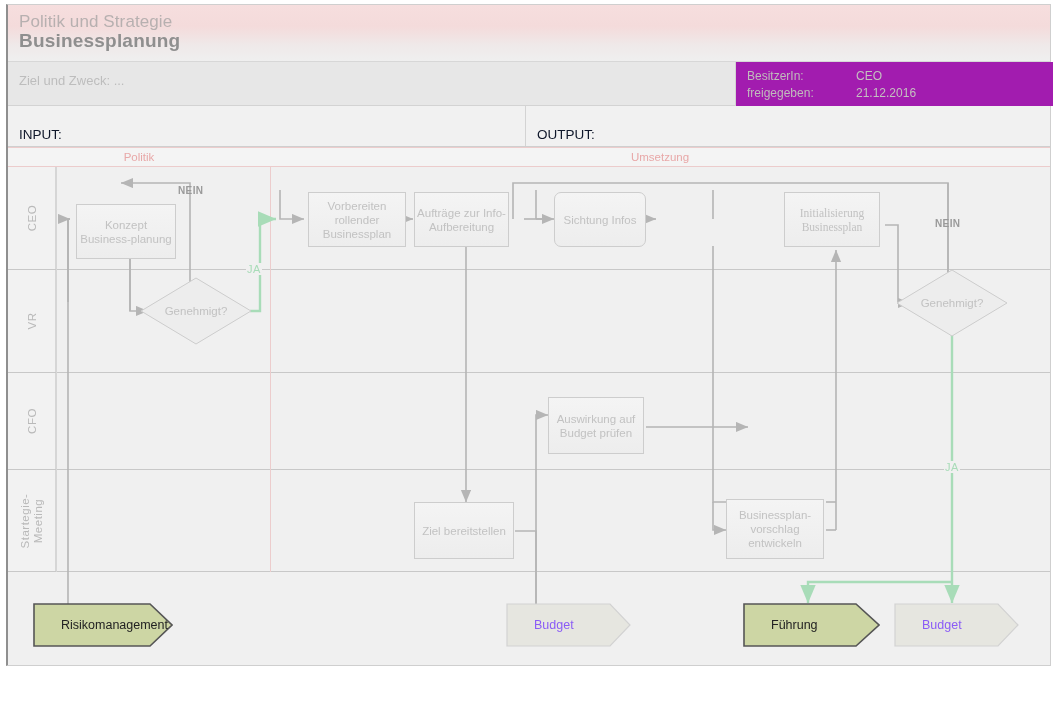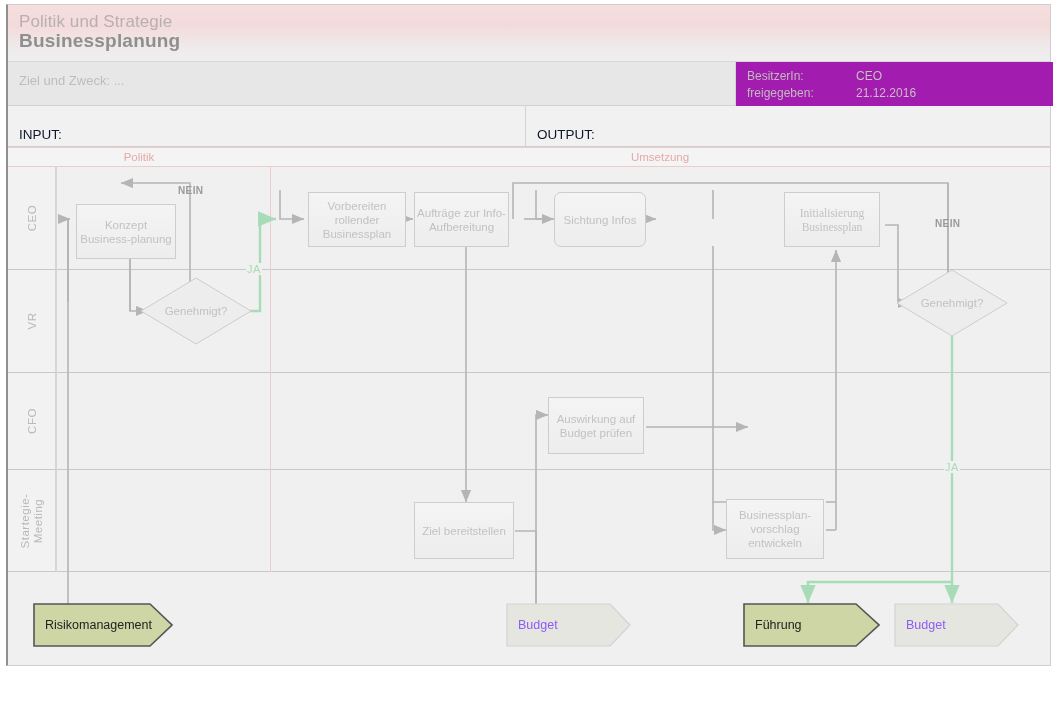--- a/index.html
+++ b/index.html
@@ -65,21 +65,21 @@
 
   .lbl{position:absolute;font-size:10px;font-weight:bold;color:#9a9a9a;letter-spacing:.4px;}
   .lblja{position:absolute;font-size:11px;color:#a8dcb8;letter-spacing:.4px;background:#f0f0f0;padding:0 1px;}
 
   
   #wires{position:absolute;left:0;top:0;width:1045px;height:662px;pointer-events:none;}
 
   
   .chev{position:absolute;height:44px;display:flex;align-items:center;}
   .chev svg{position:absolute;left:0;top:0;}
-  .chev span{position:relative;padding-left:12px;font-size:12.5px;white-space:nowrap;}
+  .chev span{position:relative;padding-left:28px;font-size:12.5px;white-space:nowrap;}
   .chev.on span{color:#222222;}
   .chev.off span{color:#8b5cf6;}
 </style>
 </head>
 <body>
 
 <div id="root">
   <div id="card">
 
     <div id="hdr">

